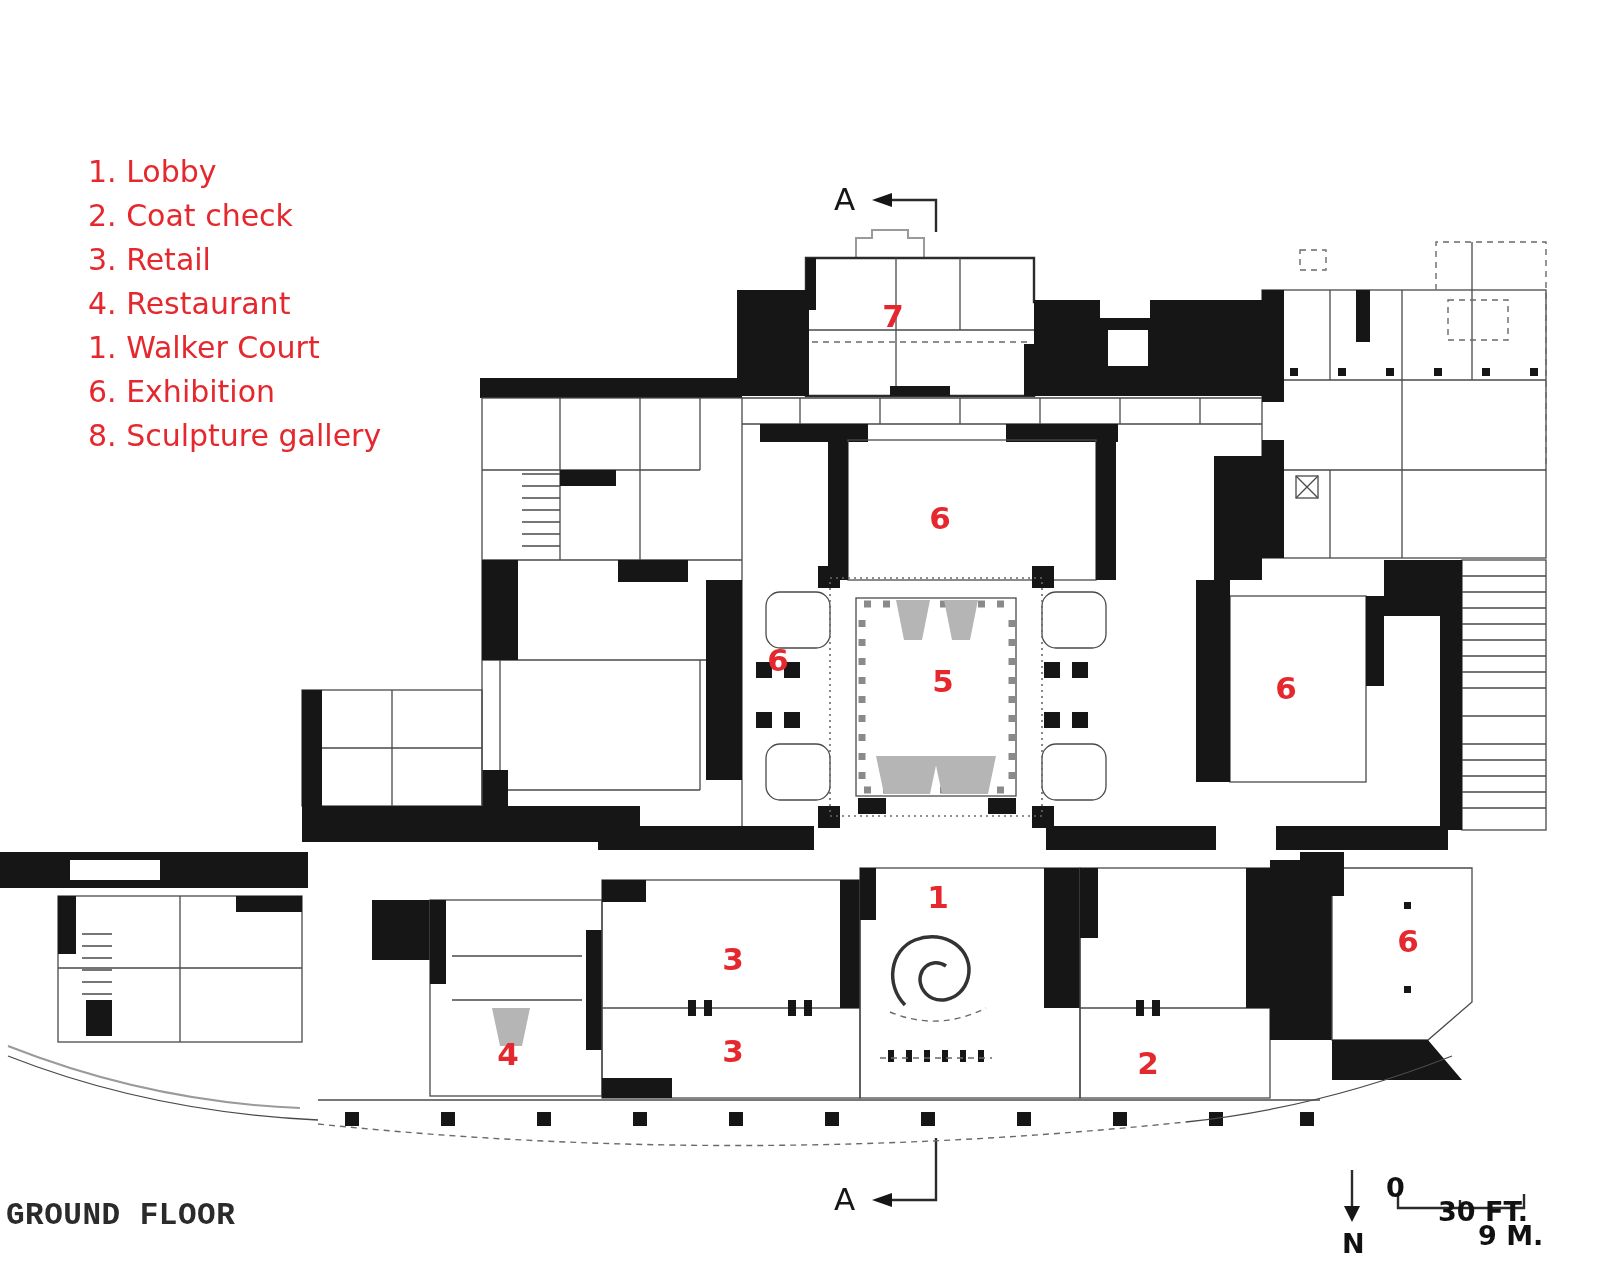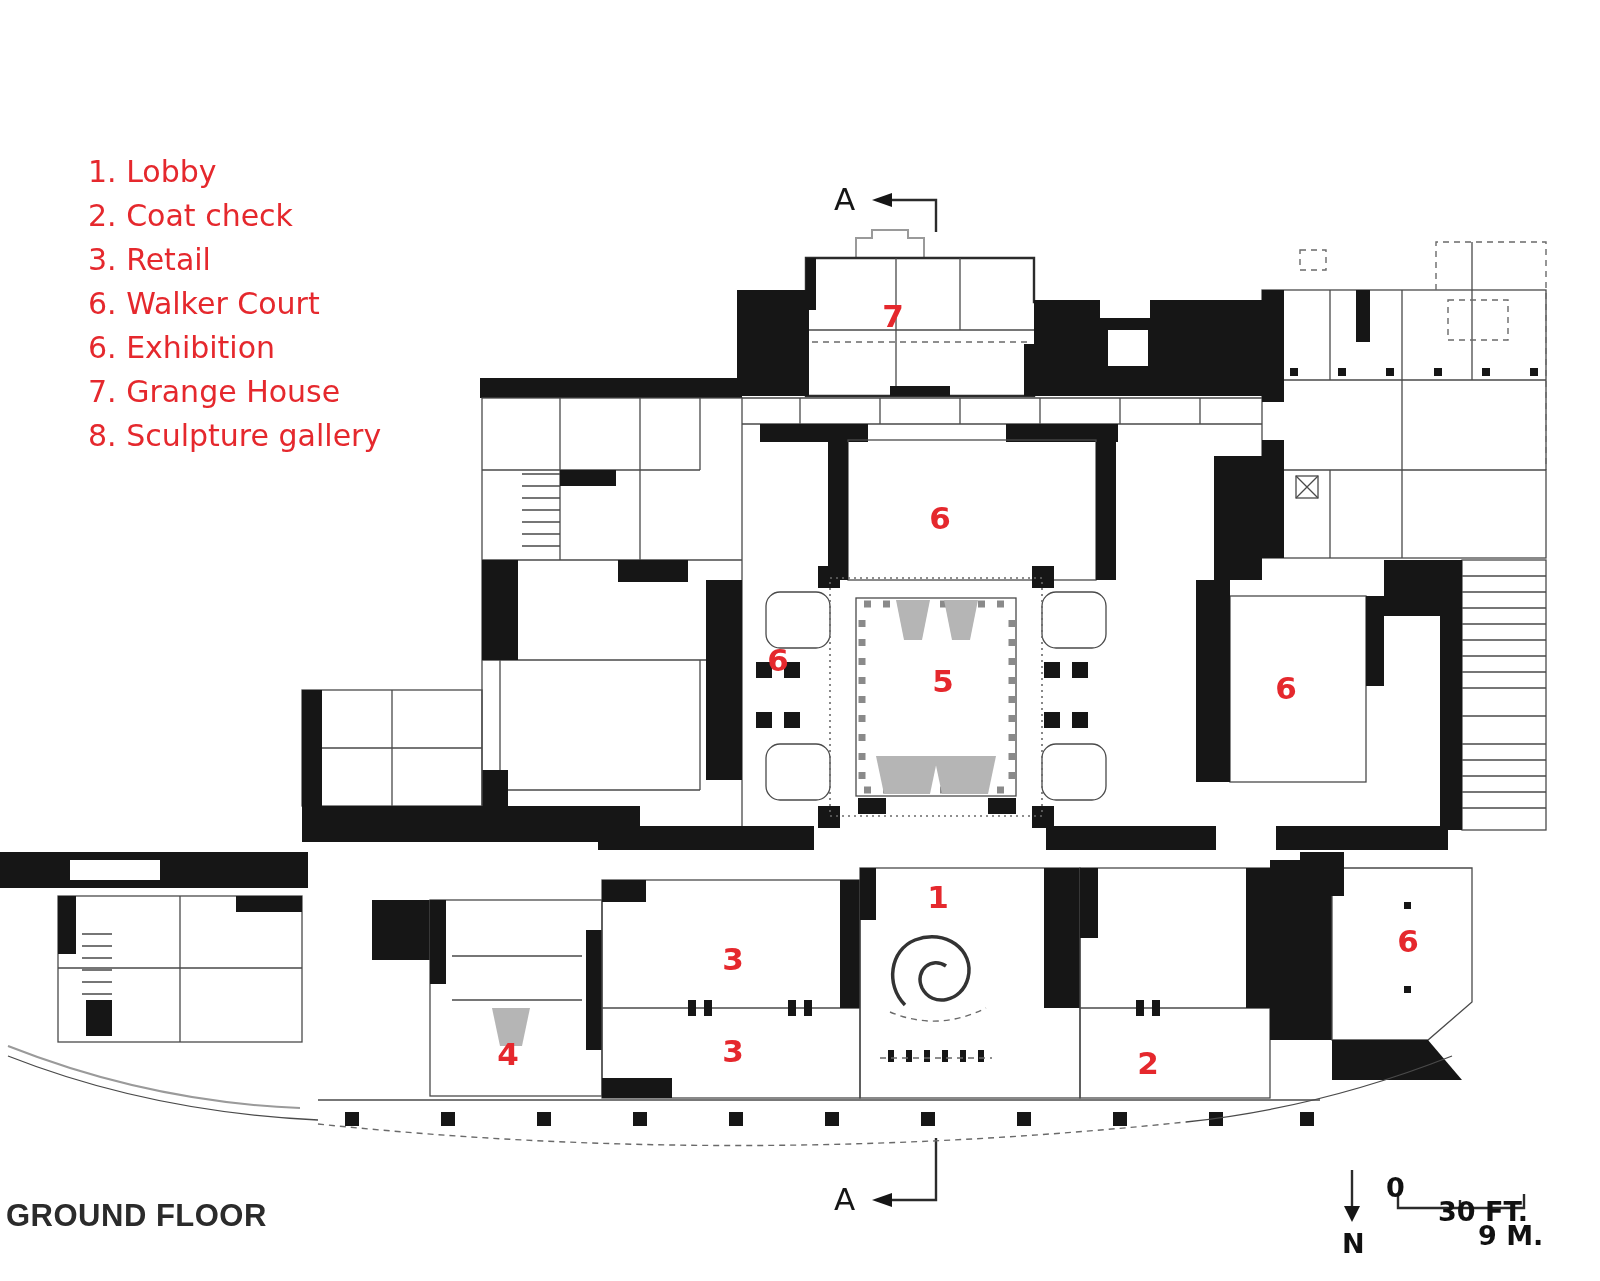--- a/index.html
+++ b/index.html
@@ -26,36 +26,36 @@
     color:var(--accent); font-size:30px; line-height:44px; font-weight:500;
   }
   .labels-layer{position:absolute; left:0; top:0; width:100%; height:100%; pointer-events:none;}
   .plan-num{
     position:absolute; transform:translate(-50%,-50%);
     color:var(--accent); font-size:31px; font-weight:700;
   }
   .a-marker{position:absolute; color:#161616; font-size:31px; font-weight:500;}
   .title{
     position:absolute; left:6px; top:1198px; color:#2b2b2b;
-    font-family:Liberation Sans, sans-serif; font-weight:700; font-size:31px; letter-spacing:.5px;
+    font-family:Liberation Mono, monospace; font-weight:700; font-size:31px; letter-spacing:.5px;
   }
   .scale-txt{position:absolute; color:#111; font-size:27px; font-weight:700;}
 </style>
 </head>
 <body>
 
 <div class="canvas">
 
   <ul class="legend">
     <li>1. Lobby</li>
     <li>2. Coat check</li>
     <li>3. Retail</li>
-    <li>6. Walker Court</li>
+    <li>4. Restaurant</li>
+    <li>1. Walker Court</li>
     <li>6. Exhibition</li>
-    <li>7. Grange House</li>
     <li>8. Sculpture gallery</li>
   </ul>
 
   <svg class="plan-svg" viewBox="0 0 1600 1281">
 
     <g>
       <path class="ln" d="M936,232 V200 H890"></path>
       <polygon class="blk" points="892,193 892,207 872,200"></polygon>
     </g>
     <g>

